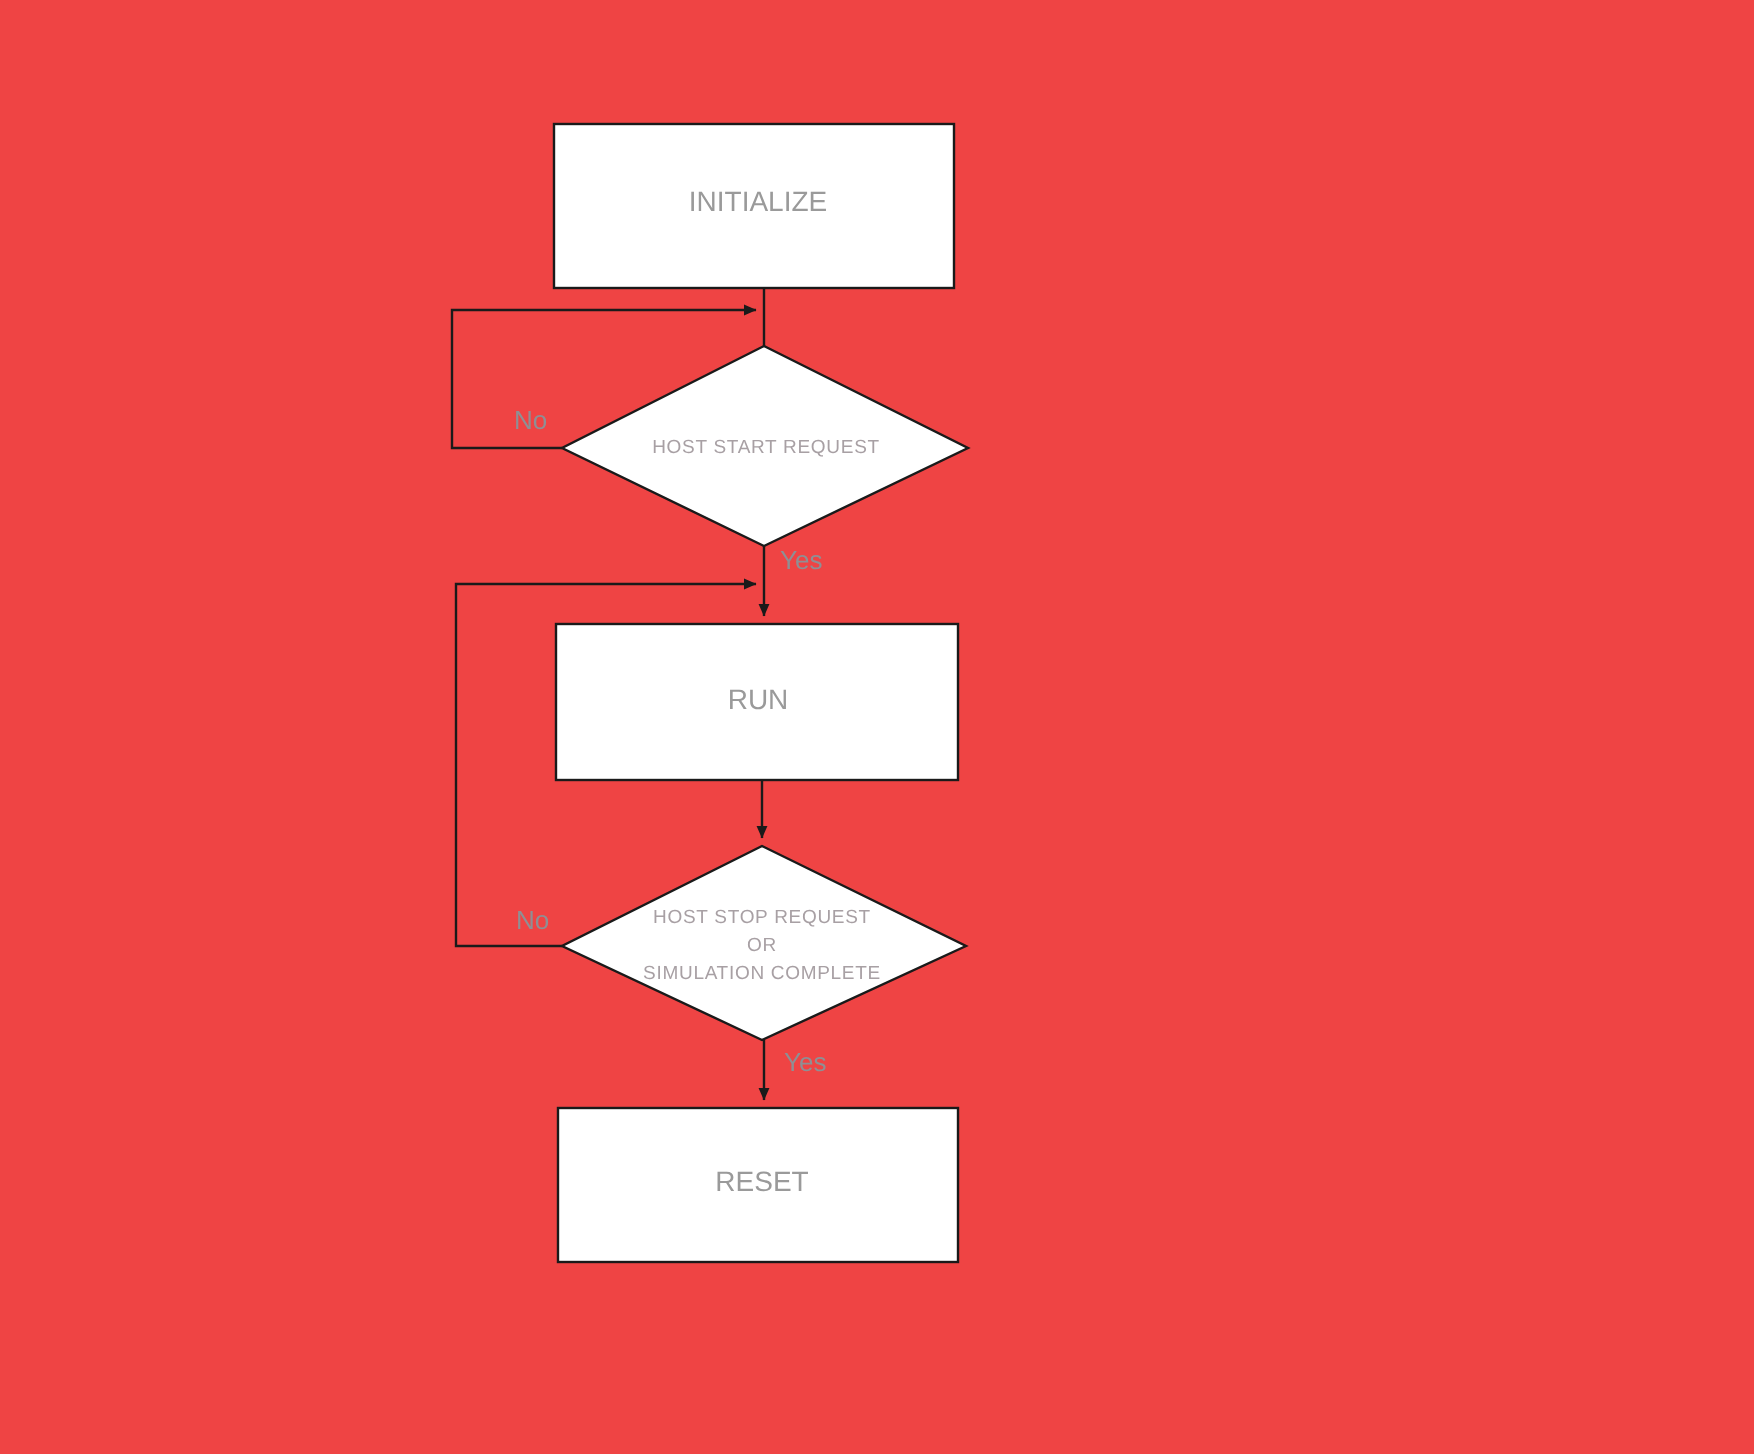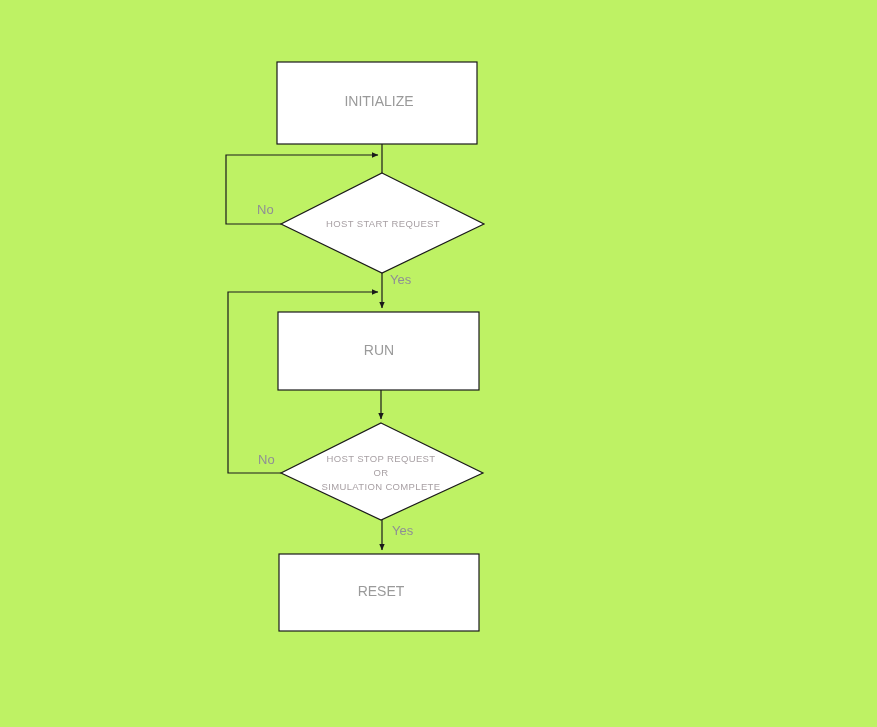--- a/index.html
+++ b/index.html
@@ -10,21 +10,21 @@
   body {
     width: 877px;
     height: 727px;
     font-family: "Liberation Sans", sans-serif;
     overflow: hidden;
   }
   #flowchart-canvas {
     position: relative;
     width: 877px;
     height: 727px;
-    background: #bef264;
+    background: #ef4444;
   }
   #flow-svg {
     position: absolute;
     top: 0;
     left: 0;
     width: 877px;
     height: 727px;
   }
   .node-shape {
     fill: #ffffff;

